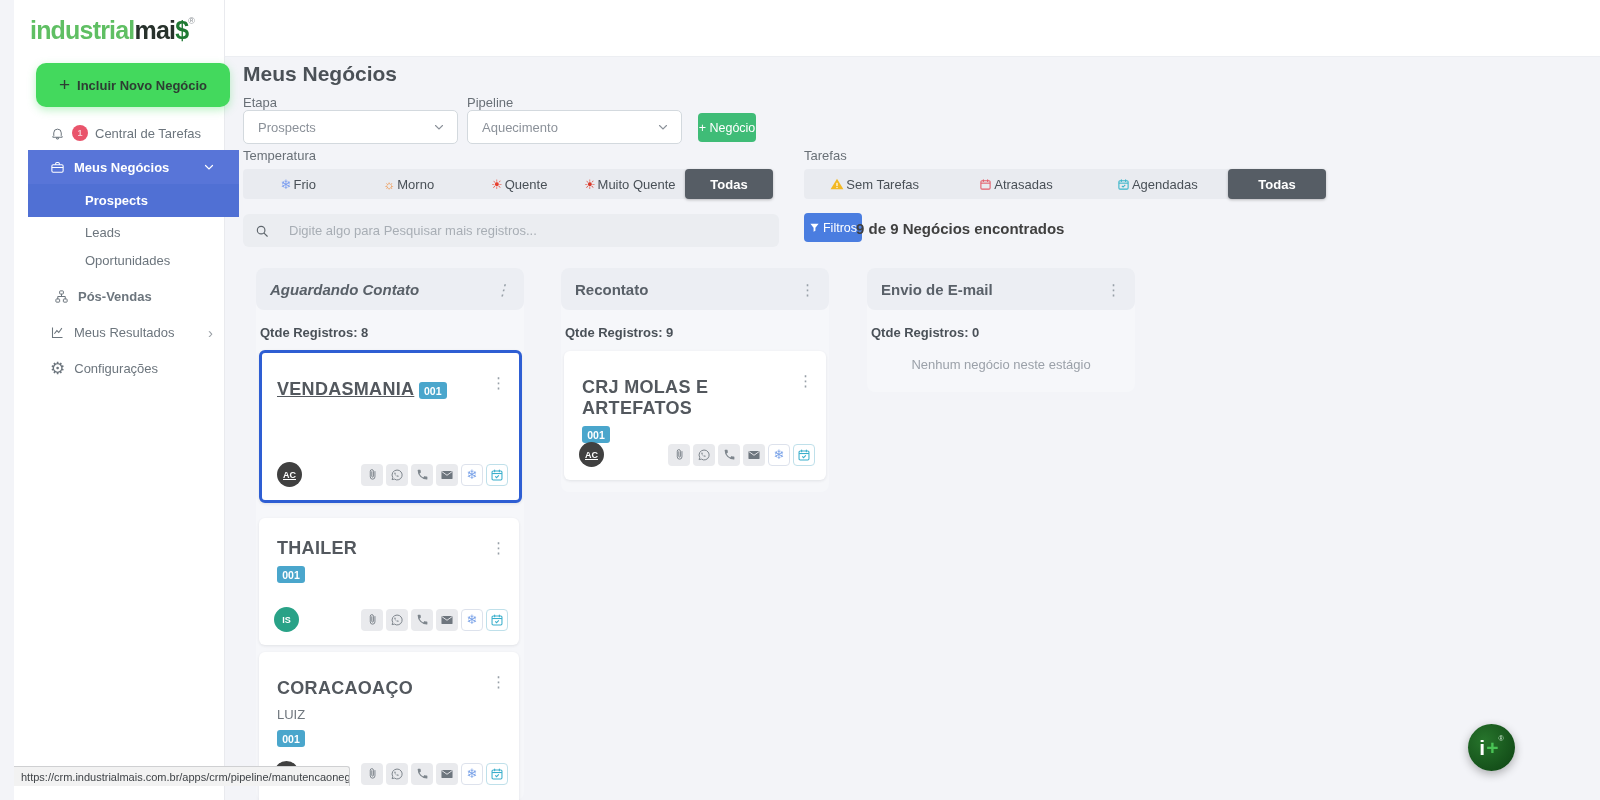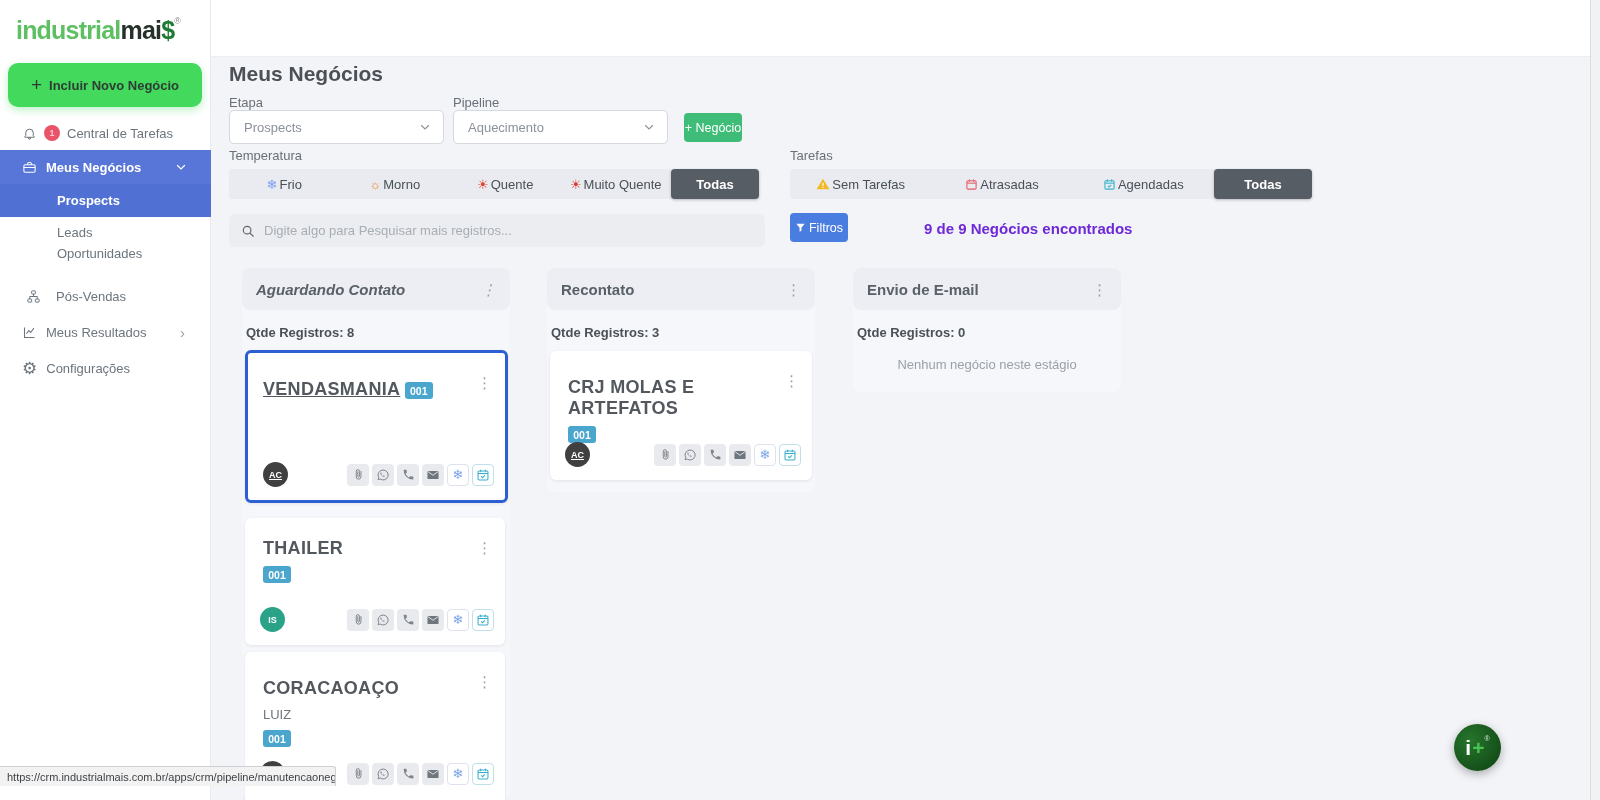--- a/index.html
+++ b/index.html
@@ -1,41 +1,41 @@
 <!DOCTYPE html>
 <html><head>
 <meta charset="utf-8">
 <style>
   * { margin:0; padding:0; box-sizing:border-box; }
   html,body { width:1600px; height:800px; }
   body { font-family:"Liberation Sans", sans-serif; background:#f3f4f8; }
   #root { position:relative; width:1600px; height:800px; overflow:hidden; background:#f3f4f8; }
-  .abs { position:absolute; }
+  .abs { position:absolute;margin-left:14px; }
 
   
   #sidebar { left:0; top:0; width:211px; height:800px; background:#fff; border-right:1px solid #e9eaee; z-index:6; }
   #logo { padding:16px 14px 6px 16px; font-size:25px; font-weight:800; letter-spacing:-0.8px; white-space:nowrap; }
   #logo .lg { color:#5fbf63; }
   #logo .ld { color:#27312b; }
   #logo .ls { color:#1f7a33; }
   #logo .lr { color:#8a8f94; font-size:9px; vertical-align:top; font-weight:400; }
   #newdeal { left:8px; top:63px; width:194px; height:44px; background:#43d95d; border:none; border-radius:10px;
              color:#2e3d33; font-weight:700; font-size:13px; cursor:pointer; box-shadow:0 3px 8px rgba(67,217,93,.35);
              display:flex; align-items:center; justify-content:center; gap:7px; font-family:inherit; }
   #newdeal .plus { font-size:19px; font-weight:400; line-height:1; margin-top:-2px; }
   .sitem { display:flex; align-items:center; color:#6c757d; font-size:13px; cursor:pointer; }
   #item-tasks { left:0; top:118px; width:211px; height:30px; padding-left:22px; gap:7px; }
   .badge-red { width:16px; height:16px; border-radius:50%; background:#e9546b; color:#f7c8cf; font-size:9px; font-weight:700;
                display:flex; align-items:center; justify-content:center; }
   #item-negocios { left:0; top:150px; width:211px; height:34px; background:#5875d8; color:#fff; font-weight:700; padding-left:22px; gap:9px; }
   #item-negocios .chev { position:absolute; right:24px; }
   #item-prospects { left:0; top:184px; width:211px; height:33px; background:#5070d4; color:#fff; font-weight:600; padding-left:57px; }
   #item-leads { left:0; top:217px; width:211px; height:30px; padding-left:57px; }
-  #item-oportunidades { left:0; top:238px; width:211px; height:30px; padding-left:57px; }
-  #item-posvendas { left:0; top:281px; width:211px; height:30px; padding-left:26px; gap:15px; }
+  #item-oportunidades { left:0; top:245px; width:211px; height:30px; padding-left:57px; }
+  #item-posvendas { left:0; top:281px; width:211px; height:30px; padding-left:26px; gap:9px;font-weight:bold; }
   #item-resultados { left:0; top:317px; width:211px; height:30px; padding-left:22px; gap:9px; }
   #item-resultados .chev2 { position:absolute; right:26px; color:#9aa0a6; font-size:15px; }
   #item-config { left:0; top:353px; width:211px; height:30px; padding-left:22px; gap:9px; }
   .gear-glyph { font-size:17px; color:#6c757d; line-height:1; }
 
   
   #header { left:211px; top:0; width:1379px; height:57px; background:#fff; border-bottom:1px solid #eceef2; z-index:4; }
   #hamburger { left:228px; top:21px; width:17px; height:14px; cursor:pointer; display:flex; flex-direction:column; justify-content:space-between; }
   #hamburger i { display:block; height:2.5px; background:#3c4043; border-radius:1px; }
   #help-btn { left:1179px; top:20px; width:18px; height:18px; border:2px solid #2aa24a; border-radius:50%; color:#2aa24a;
@@ -65,26 +65,26 @@
   #tarefas-bar { left:790px; width:522px; }
   .segopt { flex:1; text-align:center; font-size:13px; color:#495057; cursor:pointer; display:flex; align-items:center; justify-content:center; gap:2px; white-space:nowrap; }
   .seg-todas { flex:0 0 88px; height:30px; background:#565d65; border-radius:4px; color:#fff; font-weight:700; font-size:13px;
                display:flex; align-items:center; justify-content:center; cursor:pointer; box-shadow:0 1px 3px rgba(0,0,0,.25); }
   #tarefas-bar .seg-todas { flex:0 0 98px; }
   .ic-frio { color:#7d9ff0; font-size:13px; }
   .ic-morno { color:#ef8d3e; font-size:13px; }
   .ic-quente { color:#e8402f; font-size:13px; }
   .ic-mquente { color:#d93a2b; font-size:13px; }
 
-  #searchbox { left:229px; top:214px; width:536px; height:33px; background:#ebedf1; border-radius:6px; display:flex; align-items:center; padding:0 12px; gap:9px; }
+  #searchbox { left:229px; top:214px; width:536px; height:33px; background:#ebedf1; border-radius:6px; display:flex; align-items:center; padding:0 12px; gap:20px; }
   #search-input { flex:1; border:none; background:transparent; outline:none; font-size:13px; color:#51575d; font-family:inherit; }
   #search-input::placeholder { color:#a8aeb5; }
   #btn-filtros { left:790px; top:213px; width:58px; height:29px; background:#4a7de0; border:none; border-radius:4px; color:#fff;
                  font-size:12.5px; cursor:pointer; display:flex; align-items:center; justify-content:center; gap:3px; font-family:inherit; }
-  #results-count { left:924px; top:220px; font-size:15px; font-weight:700; color:#6d28d9; }
+  #results-count { left:842px; top:220px; font-size:15px; font-weight:700; color:#404040; }
 
   
   .colpanel { top:268px; width:268px; background:#f6f7fa; border-radius:8px; }
   #panel1 { left:242px; height:532px; }
   #panel2 { left:547px; height:224px; }
   #panel3 { left:853px; height:124px; }
   .colhead { top:268px; width:268px; height:42px; background:#eceef3; border-radius:8px; display:flex; align-items:center;
              justify-content:space-between; padding:0 14px; }
   #colhead1 { left:242px;font-style:italic; } #colhead2 { left:547px; } #colhead3 { left:853px; }
   .coltitle { font-size:15px; font-weight:700; color:#596068; }
@@ -334,21 +334,21 @@
   <div id="colhead2" class="abs colhead">
     <span class="coltitle">Recontato</span>
     <span class="dots">⋮</span>
   </div>
   <div id="colhead3" class="abs colhead">
     <span class="coltitle">Envio de E-mail</span>
     <span class="dots">⋮</span>
   </div>
 
   <div id="count1" class="abs colcount">Qtde Registros: 8</div>
-  <div id="count2" class="abs colcount">Qtde Registros: 3</div>
+  <div id="count2" class="abs colcount">Qtde Registros: 9</div>
   <div id="count3" class="abs colcount">Qtde Registros: 0</div>
   <div id="empty3" class="abs">Nenhum negócio neste estágio</div>
 
   <div id="card-vendasmania" class="abs card">
     <span class="card-title u">VENDASMANIA</span>
     <span class="dots card-dots">⋮</span>
     <span class="code-badge">001</span>
     <div class="card-foot">
       <span class="cavatar av-orange">AC</span>
       <span class="iconrow">

